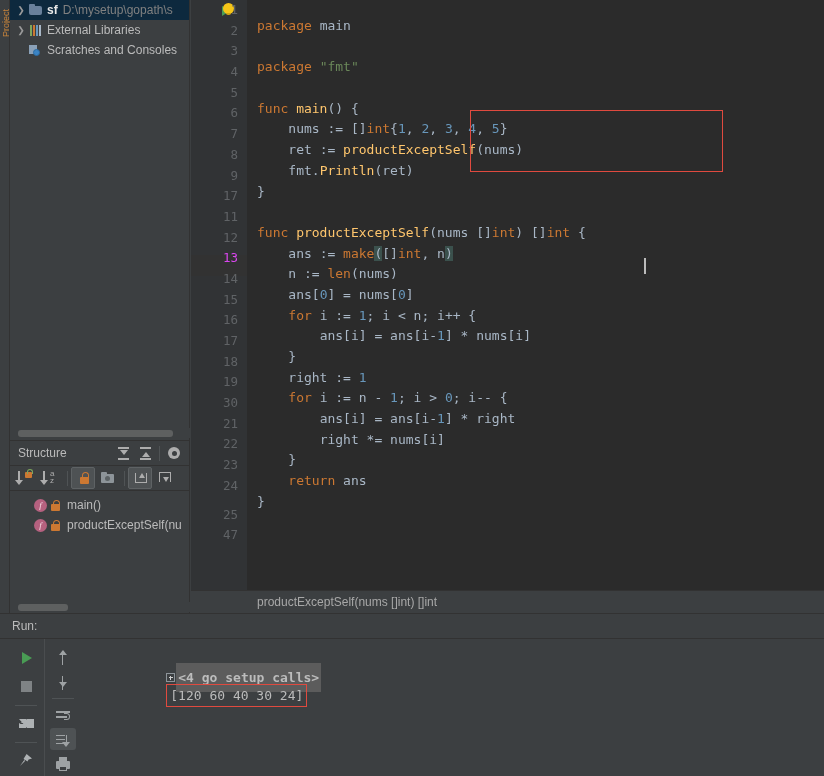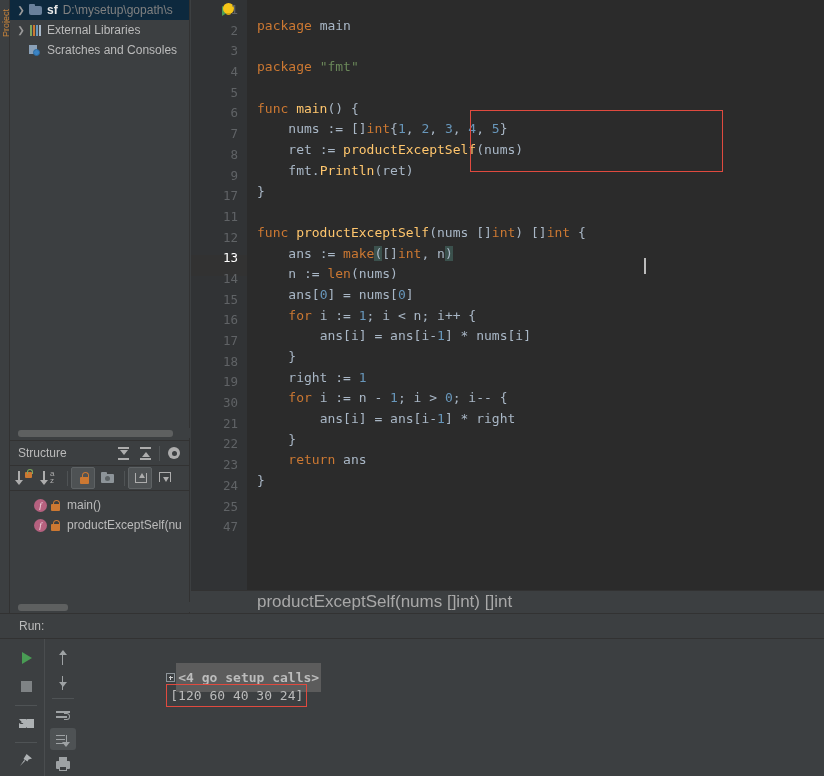--- a/index.html
+++ b/index.html
@@ -219,21 +219,21 @@
   .line {
     position: relative; height: 20.7px; line-height: 20.7px;
     font-family: "DejaVu Sans Mono", monospace; font-size: 13px;
     white-space: pre; color: #a9b7c6;
   }
   .lnum {
     position:absolute; right:0; width:56px; text-align:right; padding-right:9px;
     height:20.7px; line-height:20.7px;
     font-family:"DejaVu Sans Mono", monospace; font-size:12.5px; color:#606366;
   }
-  .lnum.cur { color:#ffffff; }
+  .lnum.cur { color:#d946ef; }
   .code-text { padding-left: 10px; }
   .cur-line-bg {
     position:absolute; left:0; right:0; height:20.7px; background:#323232;
   }
 
   .kw  { color:#cc7832; }
   .str { color:#6a8759; }
   .num { color:#6897bb; }
   .fn  { color:#ffc66d; }
   .typ { color:#cc7832; }
@@ -271,30 +271,30 @@
     position:absolute; border:1px solid #e04a3f; pointer-events:none;
   }
   .caret {
     position:absolute; width:1.5px; background:#bbbbbb;
   }
 
   .breadcrumb {
     position:absolute; left:191px; top:590px; width:633px; height:23px;
     background:#3c3f41; border-top:1px solid #323232;
     display:flex; align-items:center; padding-left:66px;
-    font-size:17px; color:#a8a8a8;
+    font-size:12px; color:#a8a8a8;
   }
 
   
   .run-panel {
     position:absolute; left:0; top:613px; width:824px; height:163px;
     background:#3c3f41; border-top:1px solid #323232;
   }
   .run-tabs {
-    display:flex; align-items:center; height:25px; padding-left:19px;
+    display:flex; align-items:center; height:25px; padding-left:12px;
     border-bottom:1px solid #323232;
   }
   .run-label { font-size:12px; color:#bbbbbb; margin-right:18px; }
   .run-tab {
     display:flex; align-items:center; height:24px; padding:0 6px;
     border-bottom:2px solid #4a88c7;
   }
   .gopher {
     width:13px;height:14px; position:relative; margin-right:6px; flex:0 0 13px;
   }
@@ -564,21 +564,21 @@
         <div class="lnum" style="position: relative;">15</div>
         <div class="lnum" style="position: relative;">16</div>
         <div class="lnum" style="position: relative;">17</div>
         <div class="lnum" style="position: relative;">18</div>
         <div class="lnum" style="position: relative;">19</div>
         <div class="lnum" style="position: relative;">30</div>
         <div class="lnum" style="position: relative;">21</div>
         <div class="lnum" style="position: relative;">22</div>
         <div class="lnum" style="position: relative;">23</div>
         <div class="lnum" style="position: relative;">24</div>
-        <div class="lnum" style="position: relative;">25</div>
+        <div class="lnum" style="position: relative; margin-top: 8px;">25</div>
         <div class="lnum" style="position: relative;">47</div>
       </div>
 
     <div class="code-area">
       <div id="code-lines">
           <div class="line"><span class="code-text"><span class="kw">package</span> <span class="plain">main</span></span></div>
           <div class="line"><span class="code-text"></span></div>
           <div class="line"><span class="code-text"><span class="kw">package</span> <span class="str">"fmt"</span></span></div>
           <div class="line"><span class="code-text"></span></div>
           <div class="line"><span class="code-text"><span class="kw">func</span> <span class="fn">main</span><span class="plain">(</span><span class="plain">)</span> <span class="plain">{</span></span></div>
@@ -590,20 +590,21 @@
           <div class="line"><span class="code-text"><span class="kw">func</span> <span class="fn">productExceptSelf</span><span class="plain">(</span><span class="plain">nums</span> <span class="plain">[</span><span class="plain">]</span><span class="typ">int</span><span class="plain">)</span> <span class="plain">[</span><span class="plain">]</span><span class="typ">int</span> <span class="plain">{</span></span></div>
           <div class="line"><span class="code-text">    <span class="plain">ans</span> <span class="plain">:</span><span class="plain">=</span> <span class="kw">make</span><span class="plain paren-hl">(</span><span class="plain">[</span><span class="plain">]</span><span class="typ">int</span><span class="plain">,</span> <span class="plain">n</span><span class="plain paren-hl">)</span></span></div>
           <div class="line"><span class="code-text">    <span class="plain">n</span> <span class="plain">:</span><span class="plain">=</span> <span class="kw">len</span><span class="plain">(</span><span class="plain">nums</span><span class="plain">)</span></span></div>
           <div class="line"><span class="code-text">    <span class="plain">ans</span><span class="plain">[</span><span class="num">0</span><span class="plain">]</span> <span class="plain">=</span> <span class="plain">nums</span><span class="plain">[</span><span class="num">0</span><span class="plain">]</span></span></div>
           <div class="line"><span class="code-text">    <span class="kw">for</span> <span class="plain">i</span> <span class="plain">:</span><span class="plain">=</span> <span class="num">1</span><span class="plain">;</span> <span class="plain">i</span> <span class="plain">&lt;</span> <span class="plain">n</span><span class="plain">;</span> <span class="plain">i</span><span class="plain">+</span><span class="plain">+</span> <span class="plain">{</span></span></div>
           <div class="line"><span class="code-text">        <span class="plain">ans</span><span class="plain">[</span><span class="plain">i</span><span class="plain">]</span> <span class="plain">=</span> <span class="plain">ans</span><span class="plain">[</span><span class="plain">i</span><span class="plain">-</span><span class="num">1</span><span class="plain">]</span> <span class="plain">*</span> <span class="plain">nums</span><span class="plain">[</span><span class="plain">i</span><span class="plain">]</span></span></div>
           <div class="line"><span class="code-text">    <span class="plain">}</span></span></div>
           <div class="line"><span class="code-text">    <span class="plain">right</span> <span class="plain">:</span><span class="plain">=</span> <span class="num">1</span></span></div>
           <div class="line"><span class="code-text">    <span class="kw">for</span> <span class="plain">i</span> <span class="plain">:</span><span class="plain">=</span> <span class="plain">n</span> <span class="plain">-</span> <span class="num">1</span><span class="plain">;</span> <span class="plain">i</span> <span class="plain">&gt;</span> <span class="num">0</span><span class="plain">;</span> <span class="plain">i</span><span class="plain">-</span><span class="plain">-</span> <span class="plain">{</span></span></div>
           <div class="line"><span class="code-text">        <span class="plain">ans</span><span class="plain">[</span><span class="plain">i</span><span class="plain">]</span> <span class="plain">=</span> <span class="plain">ans</span><span class="plain">[</span><span class="plain">i</span><span class="plain">-</span><span class="num">1</span><span class="plain">]</span> <span class="plain">*</span> <span class="plain">right</span></span></div>
+          <div class="line"><span class="code-text">        <span class="plain">right</span> <span class="plain">*</span><span class="plain">=</span> <span class="plain">nums</span><span class="plain">[</span><span class="plain">i</span><span class="plain">]</span></span></div>
           <div class="line"><span class="code-text">    <span class="plain">}</span></span></div>
           <div class="line"><span class="code-text">    <span class="kw">return</span> <span class="plain">ans</span></span></div>
           <div class="line"><span class="code-text"><span class="plain">}</span></span></div>
           <div class="line"><span class="code-text"></span></div>
         </div>
     </div>
 
     <div class="red-box" style="left:279px; top:110px; width:253px; height:62px;"></div>
 
     <div class="caret" style="left:453px; top:258px; height:16px;"></div>

